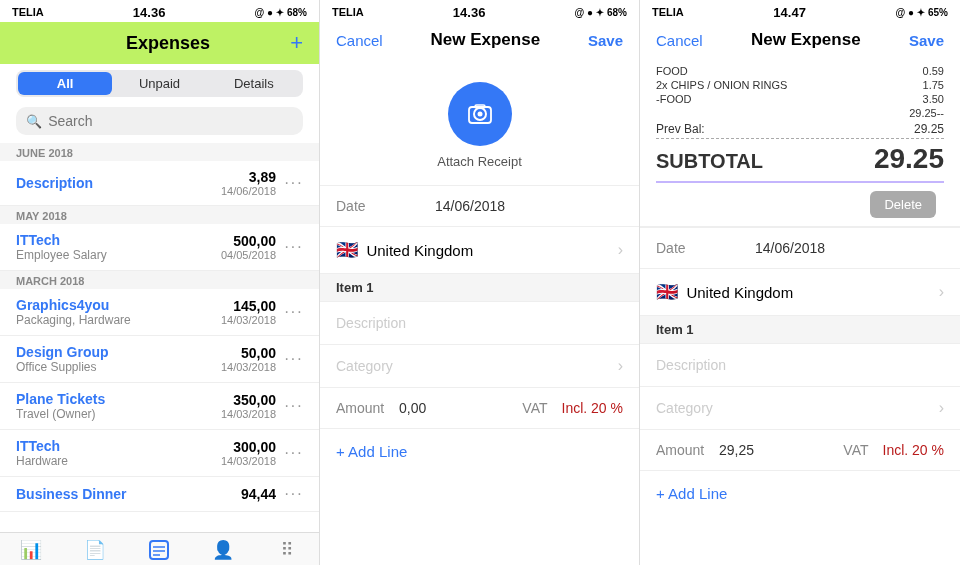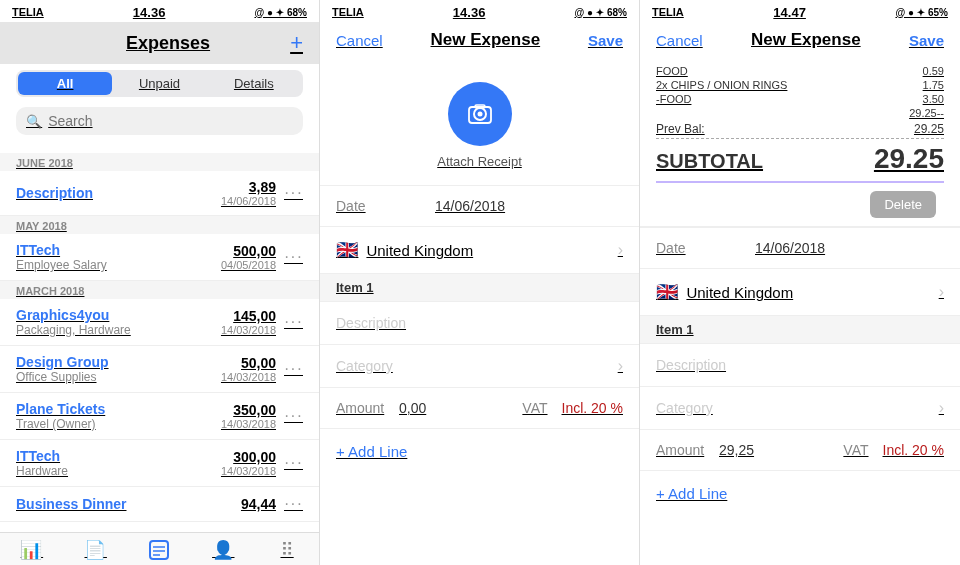--- a/index.html
+++ b/index.html
@@ -14,21 +14,20 @@
 
     
     .panel {
       width: 320px;
       height: 565px;
       border-right: 1px solid #ddd;
       display: flex;
       flex-direction: column;
       background: #fff;
       overflow: hidden;
-      text-decoration: underline;
     }
 
     
     .status-bar {
       display: flex;
       justify-content: space-between;
       align-items: center;
       padding: 6px 12px 4px;
       font-size: 11px;
       font-weight: 600;
@@ -37,21 +36,21 @@
     }
     .status-bar .time { font-size: 13px; font-weight: 700; }
     .status-icons { display: flex; align-items: center; gap: 4px; font-size: 10px; }
 
     
     .header {
       display: flex;
       align-items: center;
       justify-content: space-between;
       padding: 8px 16px;
-      background: #e5e5e5;
+      background: #bef264;
     }
     .header-title { font-size: 18px; font-weight: 700; }
     .header-btn { font-size: 22px; color: #3478f6; background: none; border: none; cursor: pointer; }
 
     
     .segment-ctrl {
       display: flex;
       background: #e9e9eb;
       border-radius: 8px;
       padding: 2px;
@@ -115,21 +114,20 @@
     .list-item-right { display: flex; align-items: center; gap: 8px; }
     .item-amount { font-size: 14px; font-weight: 600; text-align: right; }
     .item-date { font-size: 11px; color: #888; text-align: right; }
     .dots-btn { color: #999; font-size: 16px; cursor: pointer; background: none; border: none; letter-spacing: 1px; }
     .item-title-blue { color: #3478f6; }
 
     
     .expenses-list {
       flex: 1;
       overflow-y: auto;
-      margin-top: 10px;
     }
 
     
     .tab-bar {
       display: flex;
       border-top: 1px solid #ddd;
       background: #f9f9f9;
       padding: 6px 0 4px;
     }
     .tab-item {

